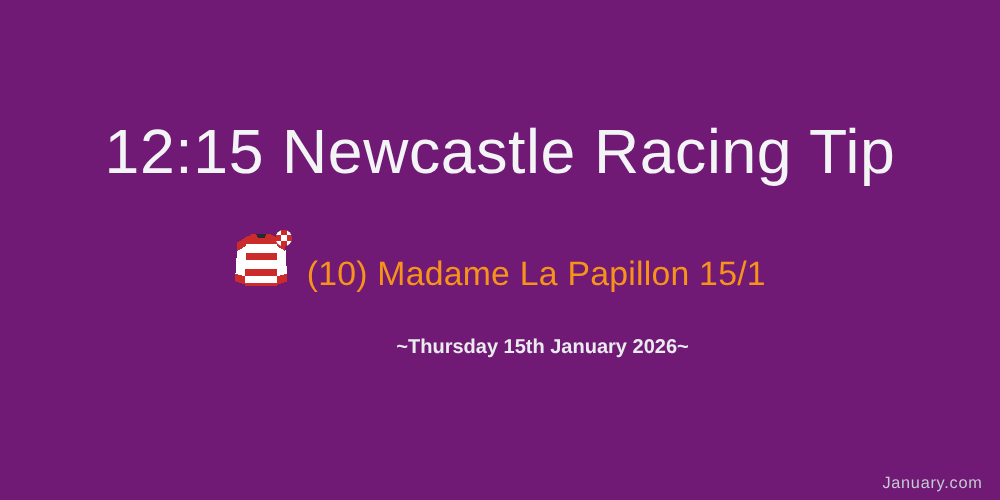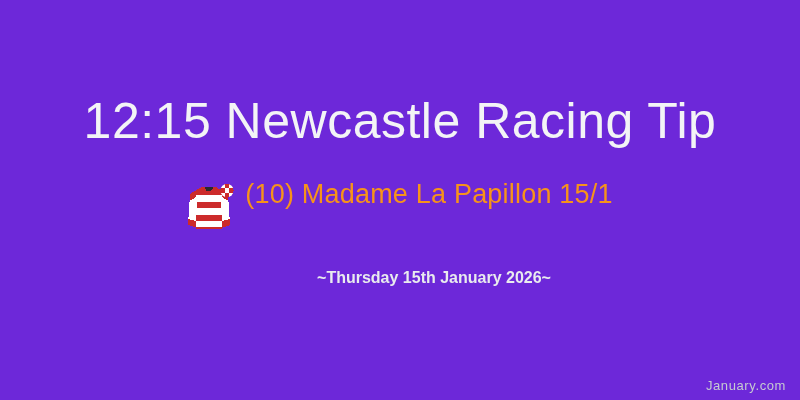--- a/index.html
+++ b/index.html
@@ -13,21 +13,21 @@
     background: #272A30;
     font-family: "DejaVu Sans", sans-serif;
     overflow: hidden;
     position: relative;
   }
 
   #page {
     position: relative;
     width: 800px;
     height: 400px;
-    background: #6d28d9;
+    background: #701a75;
   }
 
   
   .title {
     position: absolute;
     top: 96px;
     left: 0;
     width: 800px;
     text-align: center;
     font-family: "Liberation Sans", sans-serif;
@@ -39,21 +39,21 @@
     white-space: nowrap;
   }
 
   
   .tip-row {
     position: absolute;
     top: 181px;
     left: 0;
     width: 800px;
     display: flex;
-    align-items: flex-start;
+    align-items: flex-end;
     justify-content: center;
     gap: 10px;
   }
 
   
   .silk-icon {
     width: 48px;
     height: 52px;
     flex: 0 0 auto;
     display: block;

